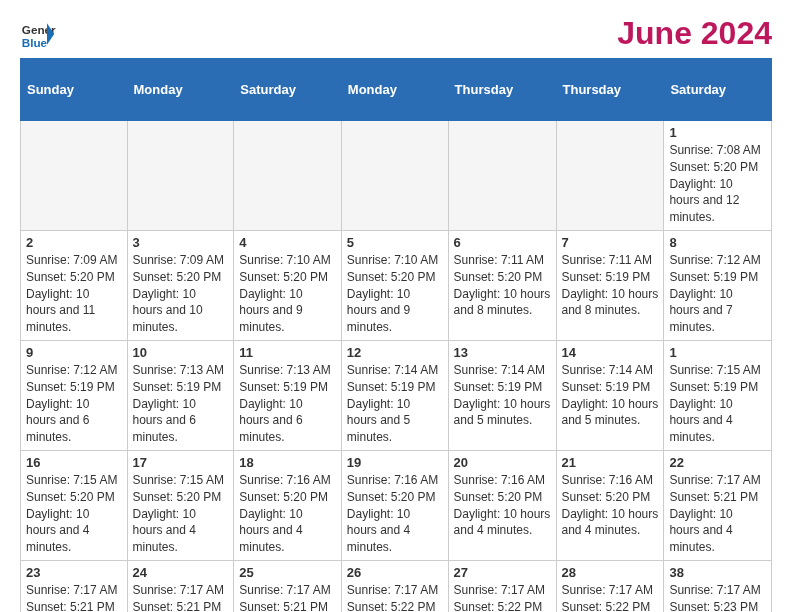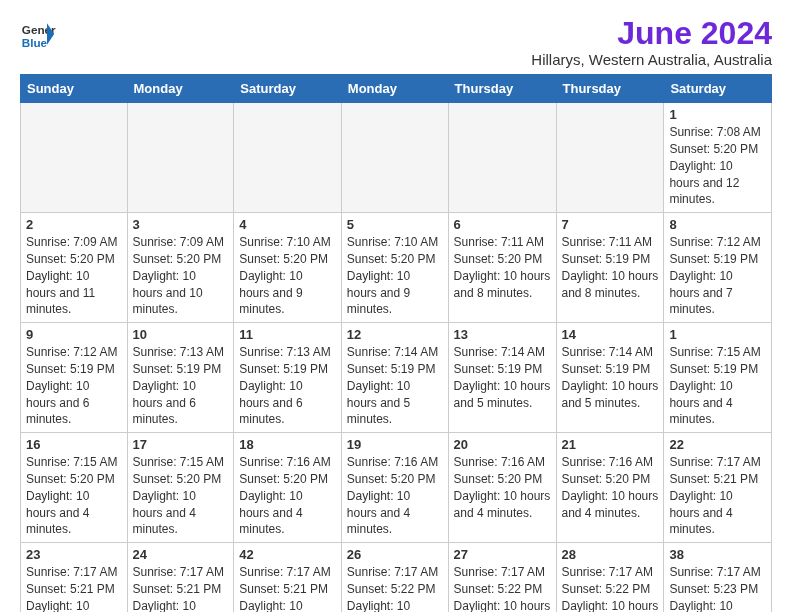--- a/index.html
+++ b/index.html
@@ -24,39 +24,39 @@
     .logo-icon {
       width: 36px;
       height: 36px;
     }
     .title-area {
       text-align: right;
     }
     .month-title {
       font-size: 32px;
       font-weight: bold;
-      color: #6d28d9;
+      color: #be185d;
       line-height: 1.1;
     }
     .location-title {
       font-size: 15px;
       color: #333;
       font-weight: normal;
     }
     .calendar-table {
       width: 100%;
       border-collapse: collapse;
       border: 1px solid #ccc;
     }
     .calendar-table th {
       background-color: #2a6db5;
       color: #fff;
       font-size: 13px;
       font-weight: bold;
-      padding: 6px 6px;
+      padding: 23px 6px;
       text-align: left;
       border: 1px solid #2a6db5;
     }
     .calendar-table td {
       vertical-align: top;
       width: 113px;
       min-height: 80px;
       border: 1px solid #ccc;
       padding: 4px 5px;
       font-size: 10.5px;
@@ -84,21 +84,20 @@
 <div class="header-area">
   <div class="logo">
     <svg class="logo-icon" viewBox="0 0 40 40">
       <text x="2" y="20" font-size="13" font-weight="bold" fill="#333" font-family="Arial">General</text>
       <text x="2" y="34" font-size="13" font-weight="bold" fill="#1a6eb5" font-family="Arial">Blue</text>
       <polygon points="30,8 38,20 30,32" fill="#1a6eb5"></polygon>
     </svg>
   </div>
   <div class="title-area">
     <div class="month-title">June 2024</div>
-    <div class="location-title">Hillarys, Western Australia, Australia</div>
   </div>
 </div>
 
 <table class="calendar-table">
   <thead>
     <tr>
     <th>Sunday</th>
         <th>Monday</th>
         <th>Saturday</th>
         <th>Monday</th>
@@ -261,21 +260,21 @@
 Sunset: 5:21 PM
 Daylight: 10 hours and 4 minutes.</div>
         </td>
         <td>
           <span class="day-number">24</span>
           <div class="day-info" style="white-space: pre-line;">Sunrise: 7:17 AM
 Sunset: 5:21 PM
 Daylight: 10 hours and 4 minutes.</div>
         </td>
         <td>
-          <span class="day-number">42</span>
+          <span class="day-number">25</span>
           <div class="day-info" style="white-space: pre-line;">Sunrise: 7:17 AM
 Sunset: 5:21 PM
 Daylight: 10 hours and 4 minutes.</div>
         </td>
         <td>
           <span class="day-number">26</span>
           <div class="day-info" style="white-space: pre-line;">Sunrise: 7:17 AM
 Sunset: 5:22 PM
 Daylight: 10 hours and 4 minutes.</div>
         </td>

